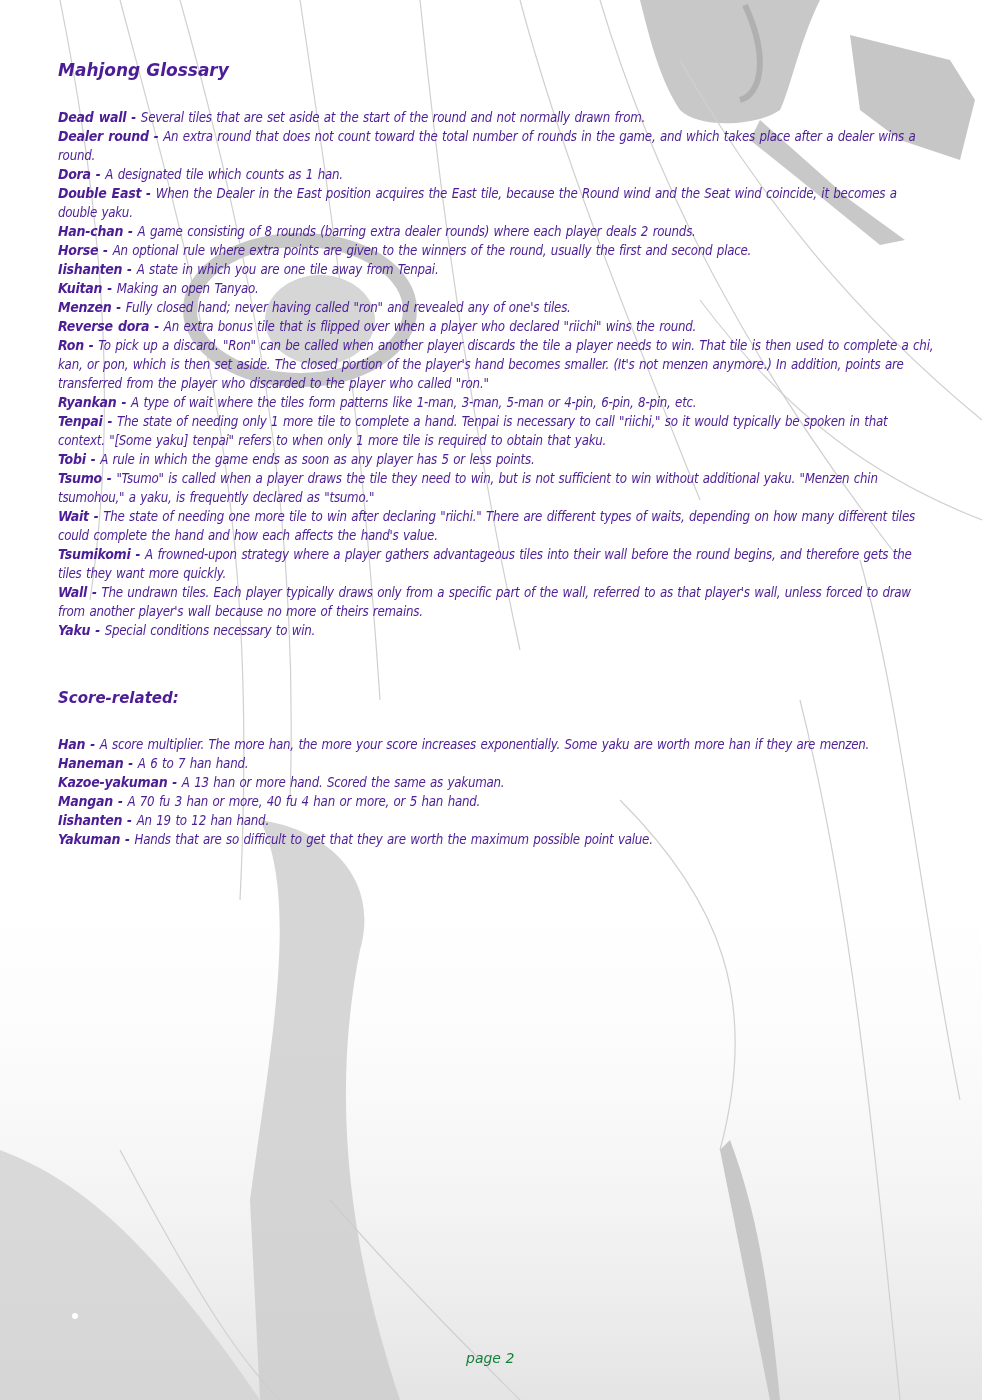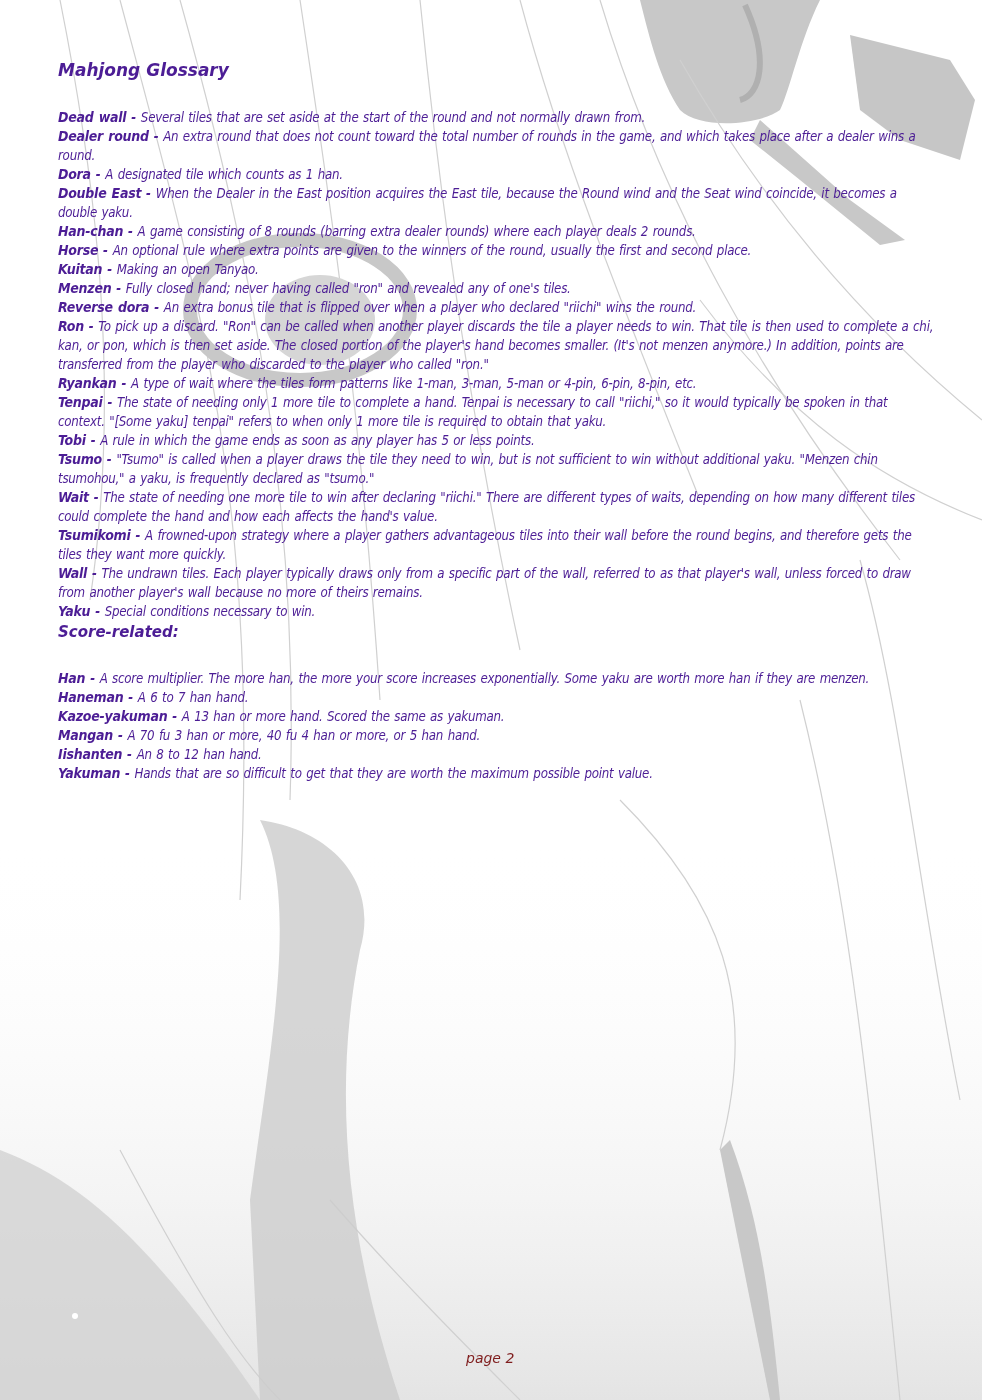--- a/index.html
+++ b/index.html
@@ -42,21 +42,21 @@
     }
     .section-heading {
       font-family: "DejaVu Sans", sans-serif;
       font-style: italic;
       font-weight: bold;
       font-size: 15px;
       margin: 0;
       line-height: 22px;
     }
     .heading-general { margin-top: 23px; }
-    .heading-score { }
+    .heading-score { margin-top: 47px; }
 
     .entries {
       margin: 0;
       padding: 0;
       list-style: none;
     }
     .entries-general { margin-top: 26px; }
     .entries-score { margin-top: 26px; }
 
     .entry {
@@ -74,21 +74,21 @@
     .sep { font-weight: bold; }
 
     .page-number {
       position: absolute;
       left: 466px;
       top: 1350px;
       z-index: 1;
       font-family: "DejaVu Sans", sans-serif;
       font-style: italic;
       font-size: 14px;
-      color: #7f1d1d;
+      color: #15803d;
     }
   </style>
 </head>
 <body>
 
 <div class="bg-art">
   <svg viewBox="0 0 982 1400" xmlns="http://www.w3.org/2000/svg">
     <defs>
       <pattern id="dots" width="3" height="3" patternUnits="userSpaceOnUse">
         <rect width="3" height="3" fill="#ffffff"></rect>
@@ -138,20 +138,21 @@
   <h1 class="doc-title">Mahjong Glossary</h1>
 
 
   <ul class="entries entries-general">
     <li class="entry"><span class="term">Dead wall</span><span class="sep"> - </span><span class="def">Several tiles that are set aside at the start of the round and not normally drawn from.</span></li>
     <li class="entry"><span class="term">Dealer round</span><span class="sep"> - </span><span class="def">An extra round that does not count toward the total number of rounds in the game, and which takes place after a dealer wins a round.</span></li>
     <li class="entry"><span class="term">Dora</span><span class="sep"> - </span><span class="def">A designated tile which counts as 1 han.</span></li>
     <li class="entry"><span class="term">Double East</span><span class="sep"> - </span><span class="def">When the Dealer in the East position acquires the East tile, because the Round wind and the Seat wind coincide, it becomes a double yaku.</span></li>
     <li class="entry"><span class="term">Han-chan</span><span class="sep"> - </span><span class="def">A game consisting of 8 rounds (barring extra dealer rounds) where each player deals 2 rounds.</span></li>
     <li class="entry"><span class="term">Horse</span><span class="sep"> - </span><span class="def">An optional rule where extra points are given to the winners of the round, usually the first and second place.</span></li>
+    <li class="entry"><span class="term">Iishanten</span><span class="sep"> - </span><span class="def">A state in which you are one tile away from Tenpai.</span></li>
     <li class="entry"><span class="term">Kuitan</span><span class="sep"> - </span><span class="def">Making an open Tanyao.</span></li>
     <li class="entry"><span class="term">Menzen</span><span class="sep"> - </span><span class="def">Fully closed hand; never having called "ron" and revealed any of one's tiles.</span></li>
     <li class="entry"><span class="term">Reverse dora</span><span class="sep"> - </span><span class="def">An extra bonus tile that is flipped over when a player who declared "riichi" wins the round.</span></li>
     <li class="entry"><span class="term">Ron</span><span class="sep"> - </span><span class="def">To pick up a discard. "Ron" can be called when another player discards the tile a player needs to win. That tile is then used to complete a chi, kan, or pon, which is then set aside. The closed portion of the player's hand becomes smaller. (It's not menzen anymore.) In addition, points are transferred from the player who discarded to the player who called "ron."</span></li>
     <li class="entry"><span class="term">Ryankan</span><span class="sep"> - </span><span class="def">A type of wait where the tiles form patterns like 1-man, 3-man, 5-man or 4-pin, 6-pin, 8-pin, etc.</span></li>
     <li class="entry"><span class="term">Tenpai</span><span class="sep"> - </span><span class="def">The state of needing only 1 more tile to complete a hand. Tenpai is necessary to call "riichi," so it would typically be spoken in that context. "[Some yaku] tenpai" refers to when only 1 more tile is required to obtain that yaku.</span></li>
     <li class="entry"><span class="term">Tobi</span><span class="sep"> - </span><span class="def">A rule in which the game ends as soon as any player has 5 or less points.</span></li>
     <li class="entry"><span class="term">Tsumo</span><span class="sep"> - </span><span class="def">"Tsumo" is called when a player draws the tile they need to win, but is not sufficient to win without additional yaku. "Menzen chin tsumohou," a yaku, is frequently declared as "tsumo."</span></li>
     <li class="entry"><span class="term">Wait</span><span class="sep"> - </span><span class="def">The state of needing one more tile to win after declaring "riichi." There are different types of waits, depending on how many different tiles could complete the hand and how each affects the hand's value.</span></li>
     <li class="entry"><span class="term">Tsumikomi</span><span class="sep"> - </span><span class="def">A frowned-upon strategy where a player gathers advantageous tiles into their wall before the round begins, and therefore gets the tiles they want more quickly.</span></li>
@@ -159,18 +160,18 @@
     <li class="entry"><span class="term">Yaku</span><span class="sep"> - </span><span class="def">Special conditions necessary to win.</span></li>
   </ul>
 
   <h2 class="section-heading heading-score">Score-related:</h2>
 
   <ul class="entries entries-score">
     <li class="entry"><span class="term">Han</span><span class="sep"> - </span><span class="def">A score multiplier. The more han, the more your score increases exponentially. Some yaku are worth more han if they are menzen.</span></li>
     <li class="entry"><span class="term">Haneman</span><span class="sep"> - </span><span class="def">A 6 to 7 han hand.</span></li>
     <li class="entry"><span class="term">Kazoe-yakuman</span><span class="sep"> - </span><span class="def">A 13 han or more hand. Scored the same as yakuman.</span></li>
     <li class="entry"><span class="term">Mangan</span><span class="sep"> - </span><span class="def">A 70 fu 3 han or more, 40 fu 4 han or more, or 5 han hand.</span></li>
-    <li class="entry"><span class="term">Iishanten</span><span class="sep"> - </span><span class="def">An 8 to 12 han hand.</span></li>
+    <li class="entry"><span class="term">Iishanten</span><span class="sep"> - </span><span class="def">An 19 to 12 han hand.</span></li>
     <li class="entry"><span class="term">Yakuman</span><span class="sep"> - </span><span class="def">Hands that are so difficult to get that they are worth the maximum possible point value.</span></li>
   </ul>
 </main>
 
 <div class="page-number">page 2</div>
 
 </body></html>

